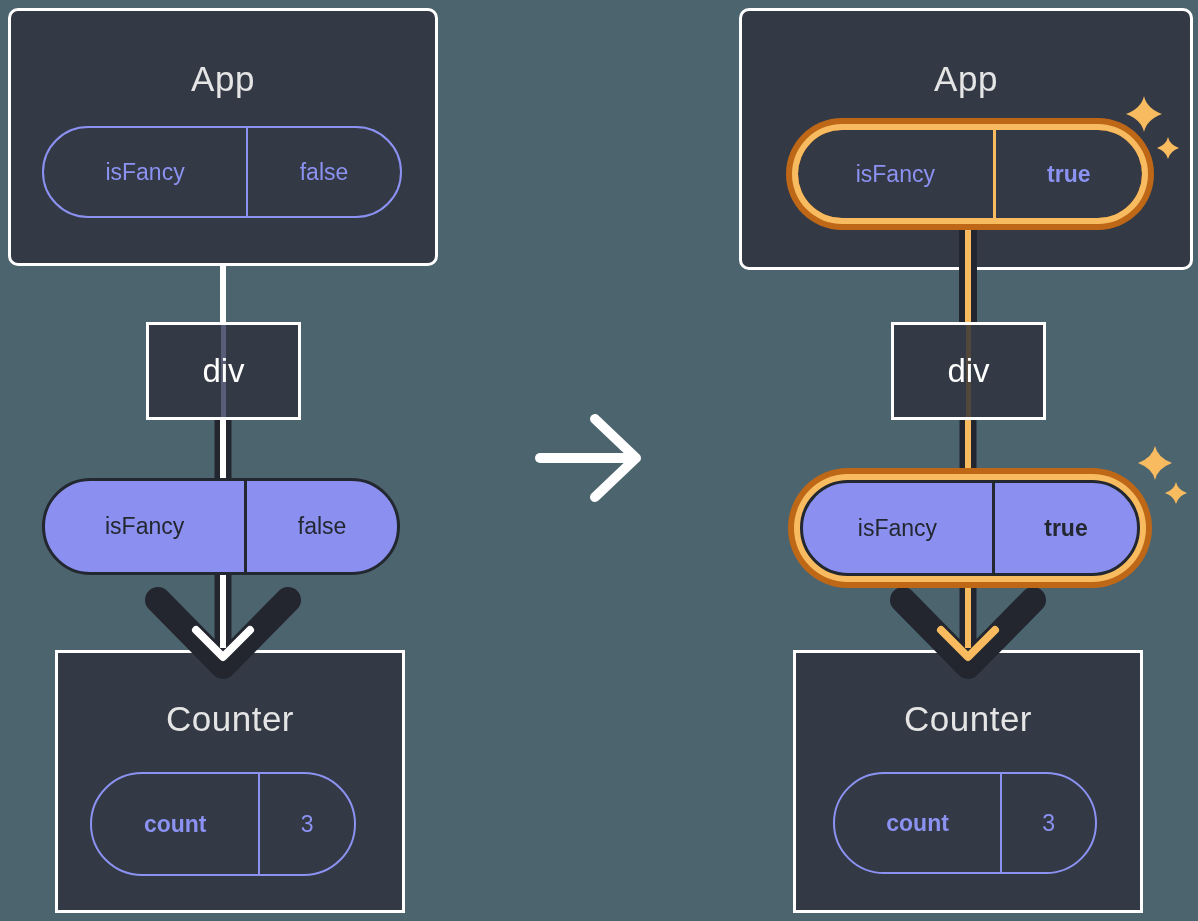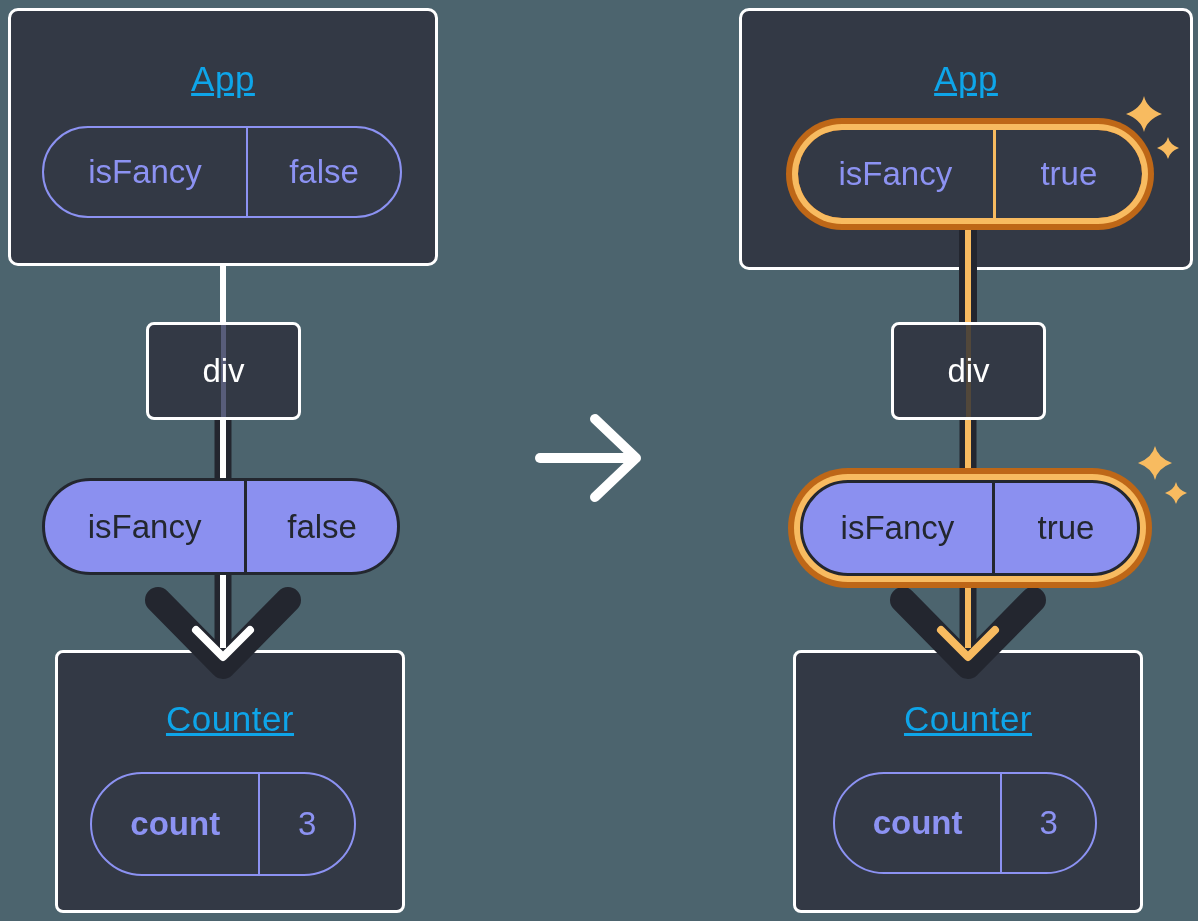--- a/index.html
+++ b/index.html
@@ -3,31 +3,31 @@
 <meta charset="utf-8">
 <style>
   html,body{margin:0;padding:0;background:#4C646E;}
   .canvas{
     position:relative;width:1198px;height:921px;background:#4C646E;
     font-family:"Liberation Sans",sans-serif;overflow:hidden;
   }
   
   .box{
     position:absolute;background:#333945;border:3px solid #FFFFFF;
-    border-radius:8px;box-sizing:border-box;z-index:1;
+    border-radius:0;box-sizing:border-box;z-index:1;
   }
   .b-la{left:8px;top:8px;width:430px;height:258px;border-radius:10px;}
   .b-ra{left:739px;top:8px;width:454px;height:262px;border-radius:10px;}
   .b-ld{left:146px;top:322px;width:155px;height:98px;}
   .b-rd{left:891px;top:322px;width:155px;height:98px;}
   .b-lc{left:55px;top:650px;width:350px;height:263px;}
   .b-rc{left:793px;top:650px;width:350px;height:263px;}
   .box-title{
-    position:absolute;left:0;right:0;text-align:center;color:#0ea5e9;
-    font-size:35px;line-height:1;letter-spacing:.5px;text-decoration:underline;
+    position:absolute;left:0;right:0;text-align:center;color:#e5e5e5;
+    font-size:35px;line-height:1;letter-spacing:.5px;
   }
   .t-app{top:50px;}
   .t-counter{top:48px;}
   .div-label{
     position:absolute;left:0;right:0;top:0;bottom:0;display:flex;
     align-items:center;justify-content:center;color:#FFFFFF;font-size:33px;
   }
   .inner-line{position:absolute;top:0;bottom:0;left:calc(50% - 2.5px);width:5px;}
   .inner-line.purple{background:#585D7A;}
   .inner-line.brown{background:#51473A;}
@@ -36,34 +36,34 @@
   .conn-white{left:220px;top:263px;width:6px;height:61px;background:#FFFFFF;}
   .conn-dark-r{left:959px;top:226px;width:18px;height:96px;background:#23262F;}
   .conn-orange-r{left:965px;top:226px;width:6px;height:96px;background:#F8BB60;}
   .arrow-svg{position:absolute;z-index:2;}
   .a-left{left:138px;top:420px;}
   .a-right{left:883px;top:420px;}
   .a-mid{left:532px;top:410px;}
   
   .pill{
     position:absolute;display:flex;box-sizing:border-box;z-index:3;
-    border-radius:60px;font-size:33px;
+    border-radius:60px;font-size:23px;
   }
   .pill .cell{display:flex;align-items:center;justify-content:center;min-width:0;}
   .pill .key{flex:1.33;}
   .pill .val{flex:1;}
   .pill.statepill .key{flex:1.78;font-weight:bold;}
   .pill.outline{border:2.5px solid #8C92F2;color:#8C92F2;}
   .pill.outline .val{border-left:2.5px solid #8C92F2;}
   .pill.filled{background:#8B90F0;border:3px solid #23272F;color:#23272F;}
   .pill.filled .val{border-left:3px solid #23272F;}
   .pill.ring{box-shadow:0 0 0 6px #F8BB60,0 0 0 12px #BE6717;}
   .pill.ring-outline{color:#8C92F2;box-shadow:0 0 0 6px #F8BB60,0 0 0 12px #BE6717;}
   .pill.ring-outline .val{border-left:3px solid #F8BB60;}
-  .bold{font-weight:400;}
+  .bold{font-weight:700;}
   .p-la{left:42px;top:126px;width:360px;height:92px;}
   .p-ra{left:798px;top:130px;width:344px;height:88px;border-radius:48px;}
   .p-lm{left:42px;top:478px;width:358px;height:97px;border-radius:49px;}
   .p-rm{left:800px;top:480px;width:340px;height:96px;border-radius:48px;}
   .p-lc{left:90px;top:772px;width:266px;height:104px;}
   .p-rc{left:833px;top:772px;width:264px;height:102px;}
   
   .sparkle{position:absolute;z-index:4;}
 </style>
 </head>

